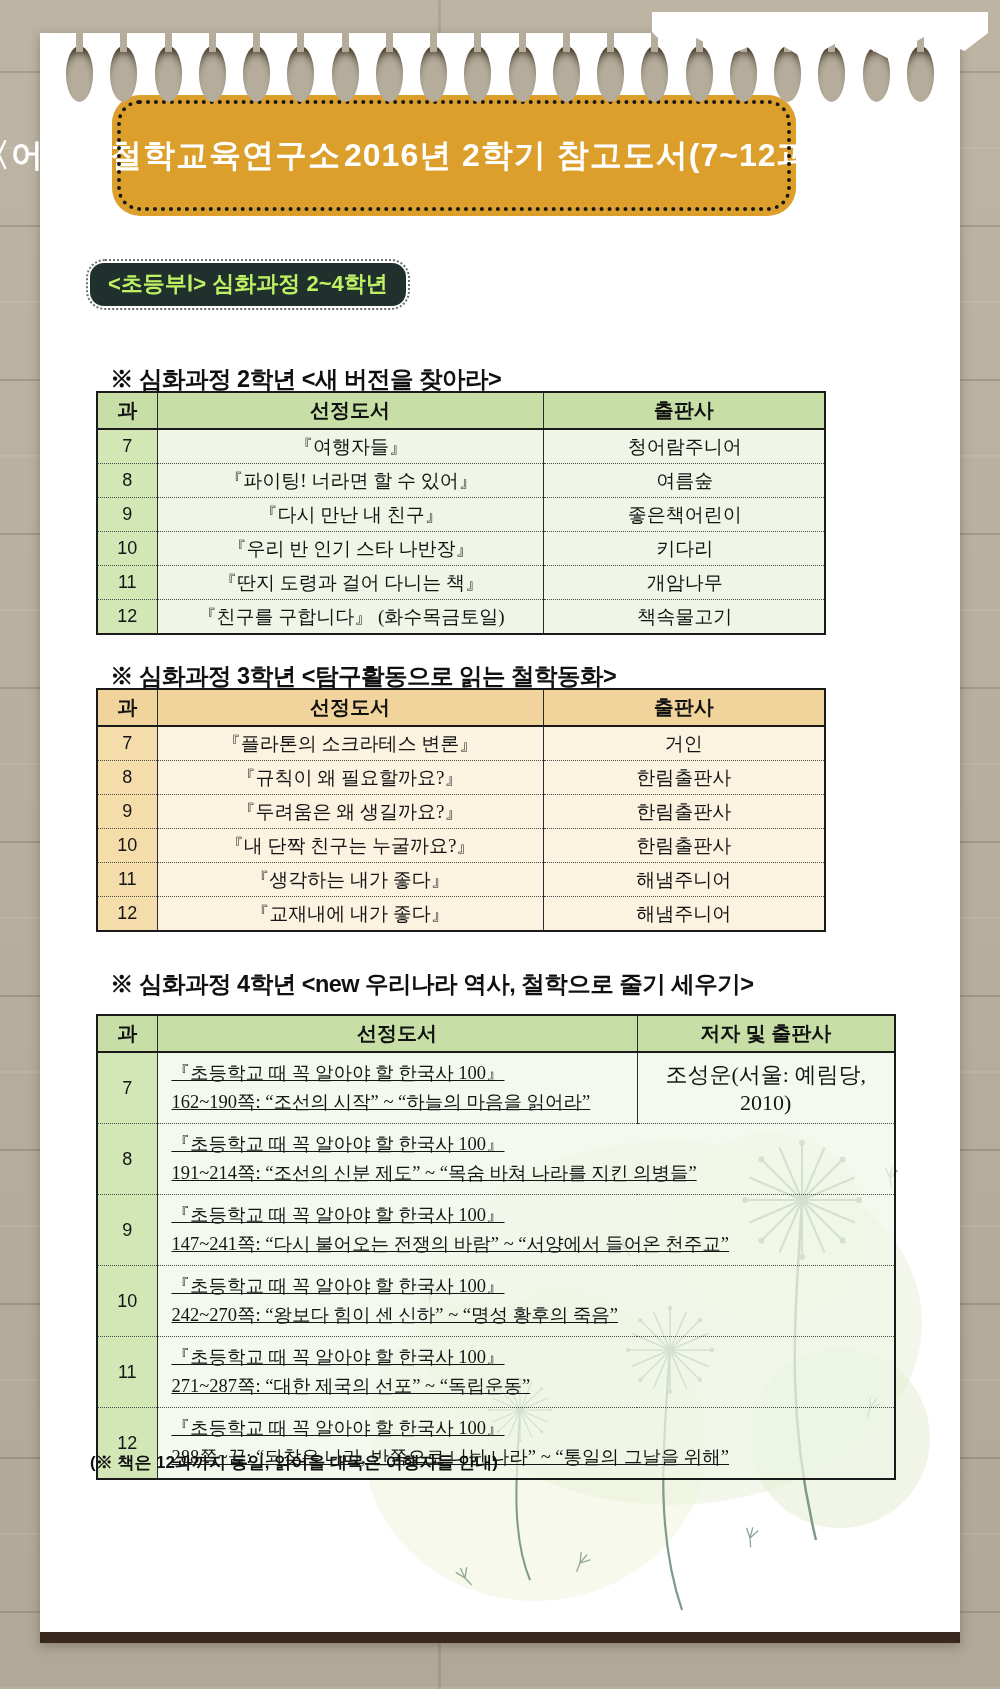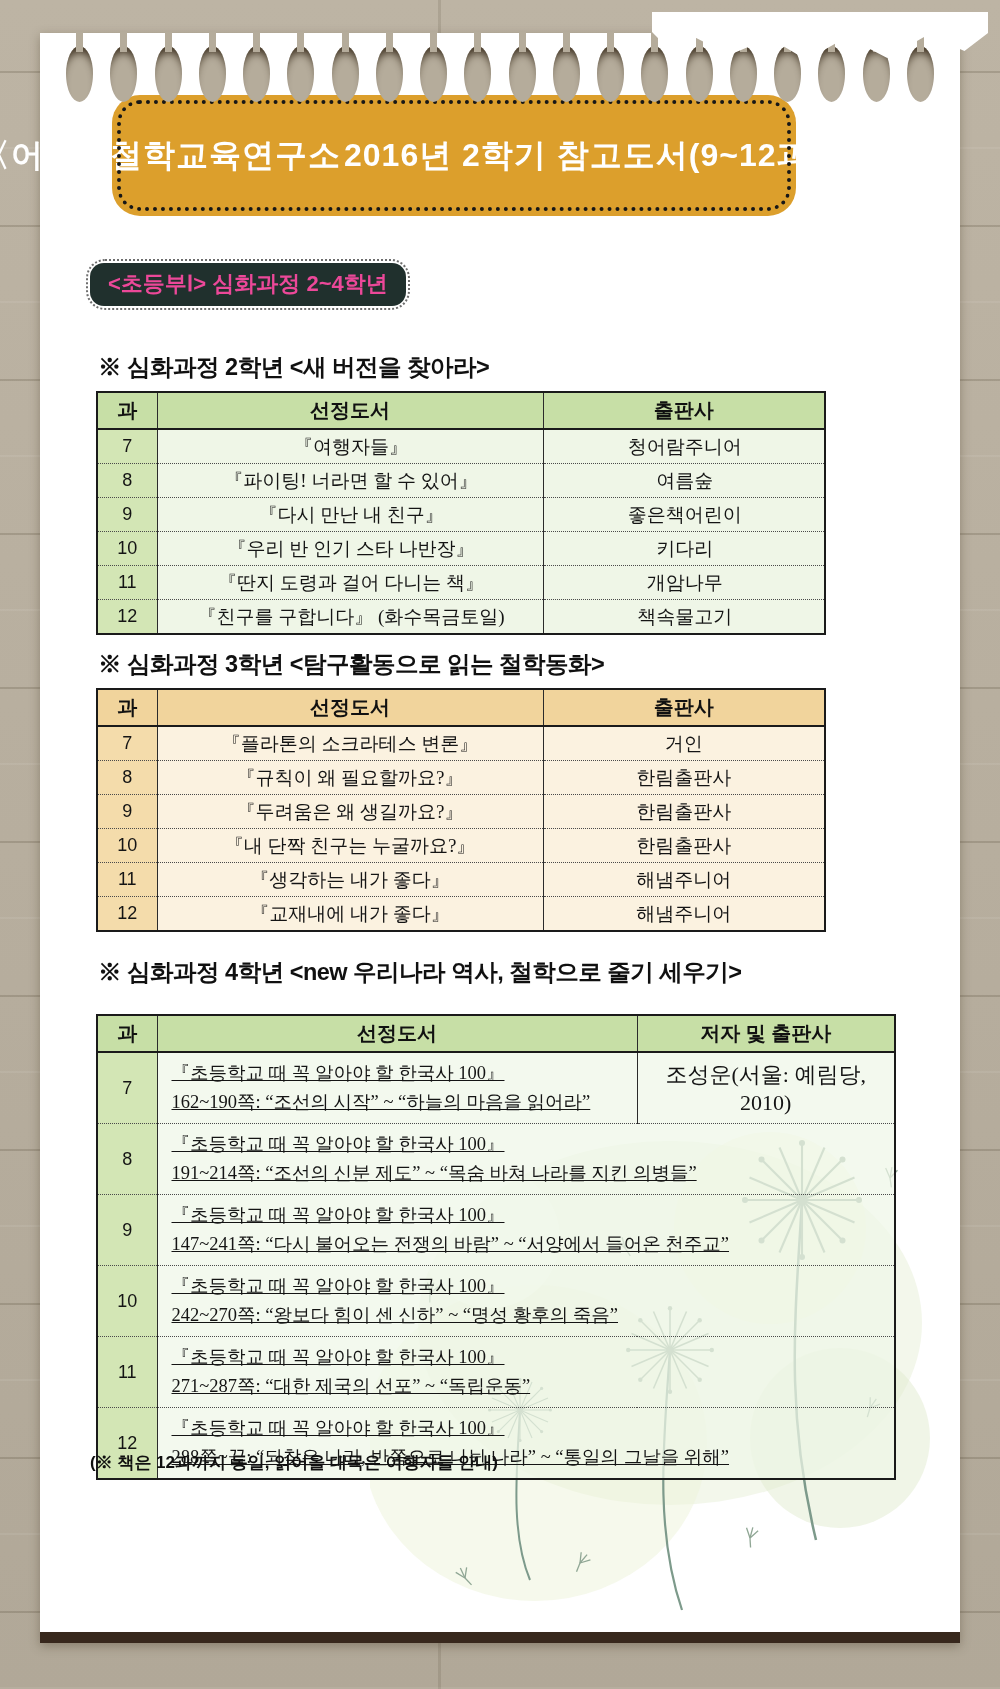--- a/index.html
+++ b/index.html
@@ -26,23 +26,23 @@
   .art{position:absolute;left:330px;top:1075px;width:560px;height:520px;z-index:0;pointer-events:none;}
 
   
   .title-box{position:absolute;left:72px;top:62px;width:684px;height:121px;background:#dc9f2c;border-radius:28px;
     display:flex;flex-direction:row;justify-content:center;align-items:center;gap:3px;z-index:1;}
   .title-box::before{content:"";position:absolute;inset:5px;border:4px dotted #171717;border-radius:23px;}
   .title-line{color:#ffffff;font-size:32px;font-weight:bold;letter-spacing:1px;line-height:1.2;white-space:nowrap;}
 
   
   .badge-outline{position:absolute;left:46px;top:226px;border:2px dotted #6d6d6d;border-radius:19px;padding:2px;z-index:1;}
-  .badge{background:#20302d;color:#ec4899;border-radius:14px;padding:6px 18px 7px;font-size:22px;font-weight:bold;white-space:nowrap;}
-
-  .sec-title{position:absolute;left:58px;margin:0;color:#101010;font-size:23.5px;font-weight:800;letter-spacing:-0.5px;white-space:nowrap;z-index:1;}
+  .badge{background:#20302d;color:#bef264;border-radius:14px;padding:6px 18px 7px;font-size:22px;font-weight:bold;white-space:nowrap;}
+
+  .sec-title{position:absolute;left:58px;margin:12px;color:#101010;font-size:23.5px;font-weight:800;letter-spacing:-0.5px;white-space:nowrap;z-index:1;}
   .st1{top:318px;} .st2{top:615px;} .st3{top:923px;}
 
   
   table.tbl{position:absolute;left:56px;border-collapse:collapse;table-layout:fixed;z-index:1;border:2px solid #1a1a1a;}
   .t1{top:358px;width:728px;} .t2{top:655px;width:728px;} .t3{top:981px;width:798px;}
   .tbl th{font-size:20px;font-weight:bold;color:#111;height:31px;border:1px solid #2b2b2b;border-bottom:2px solid #1a1a1a;padding:2px 4px;}
   .tbl td{border-left:1px solid #2b2b2b;border-right:1px solid #2b2b2b;border-top:1px dotted #4a4a4a;border-bottom:1px dotted #4a4a4a;
     font-family:"Liberation Serif",serif;font-size:19px;color:#141414;text-align:center;padding:2px 6px;}
   .t1 td,.t2 td{height:29px;}
   .t3 td{height:62px;}
@@ -144,21 +144,21 @@
       <use href="#seed" transform="translate(255,140) rotate(-15)"></use>
       <use href="#seed" transform="translate(520,70) rotate(10)"></use>
       <use href="#seed" transform="translate(500,300) rotate(35)"></use>
       <use href="#seed" transform="translate(95,470) rotate(-25)"></use>
       <use href="#seed" transform="translate(380,430) rotate(15)"></use>
       <use href="#seed" transform="translate(210,455) rotate(40)"></use>
     </svg>
 
     <div class="title-box">
       <div class="title-line">〈어린이철학교육연구소</div>
-      <div class="title-line">2016년 2학기 참고도서(9~12과) 목록〉</div>
+      <div class="title-line">2016년 2학기 참고도서(7~12과) 목록〉</div>
     </div>
 
     <div class="badge-outline">
       <div class="badge">&lt;초등부Ⅰ&gt; 심화과정 2~4학년</div>
     </div>
 
     <h2 class="sec-title st1">※ 심화과정 2학년 &lt;새 버전을 찾아라&gt;</h2>
     <table class="tbl green t1">
       <colgroup>
           <col style="width:60px">

